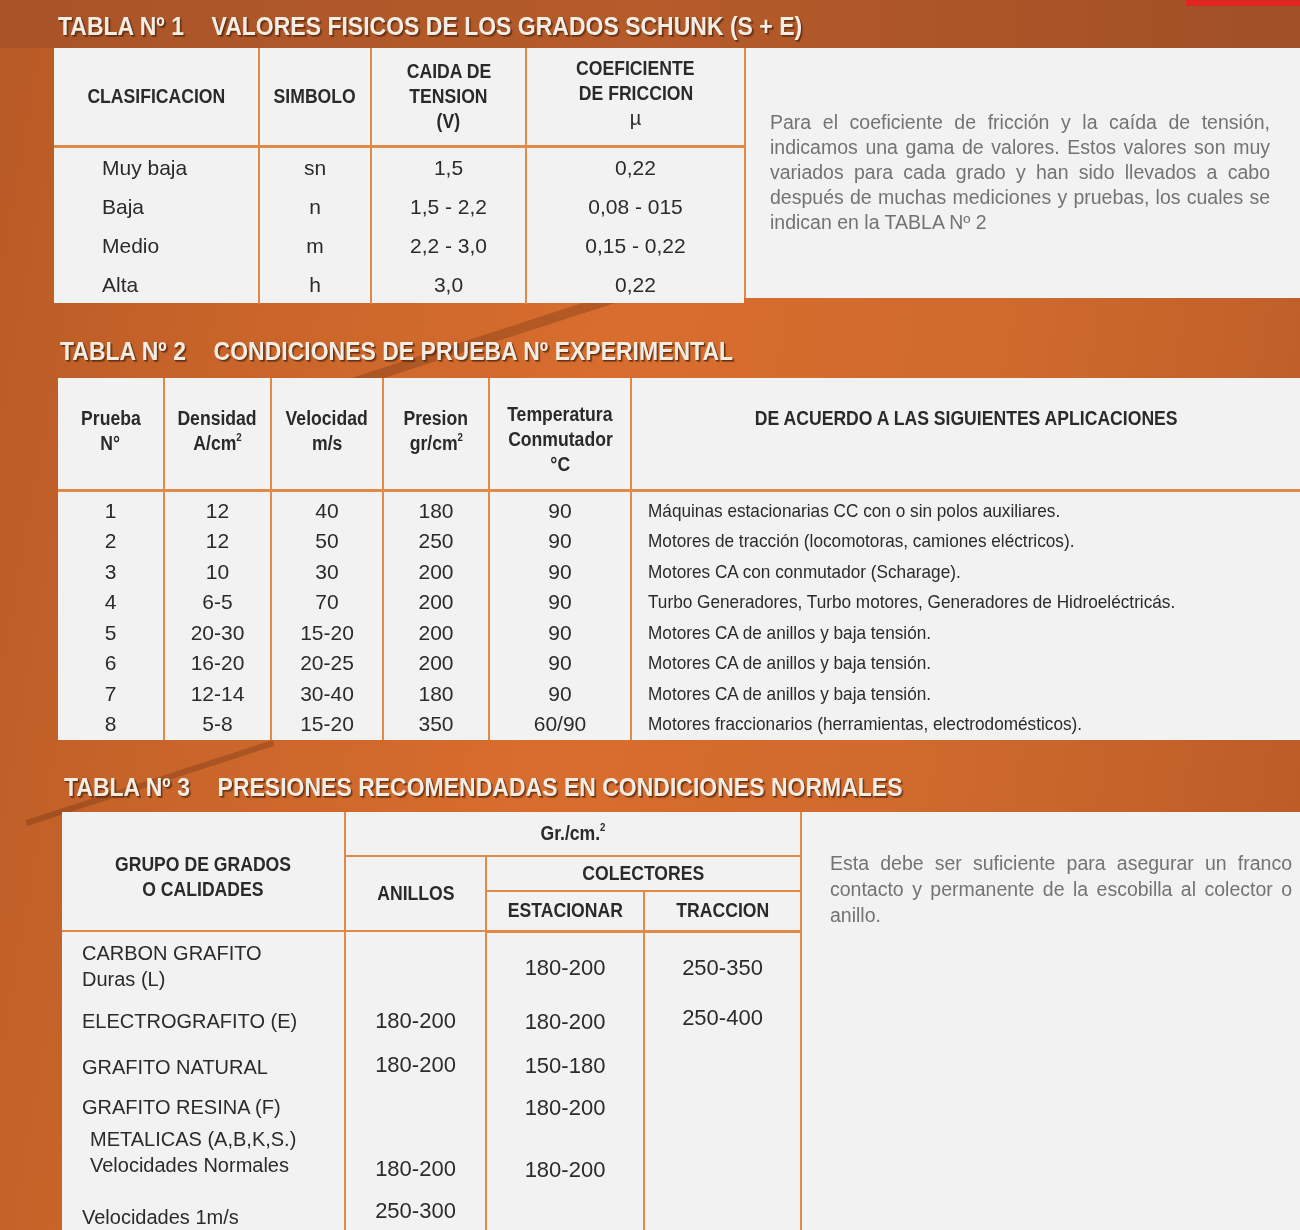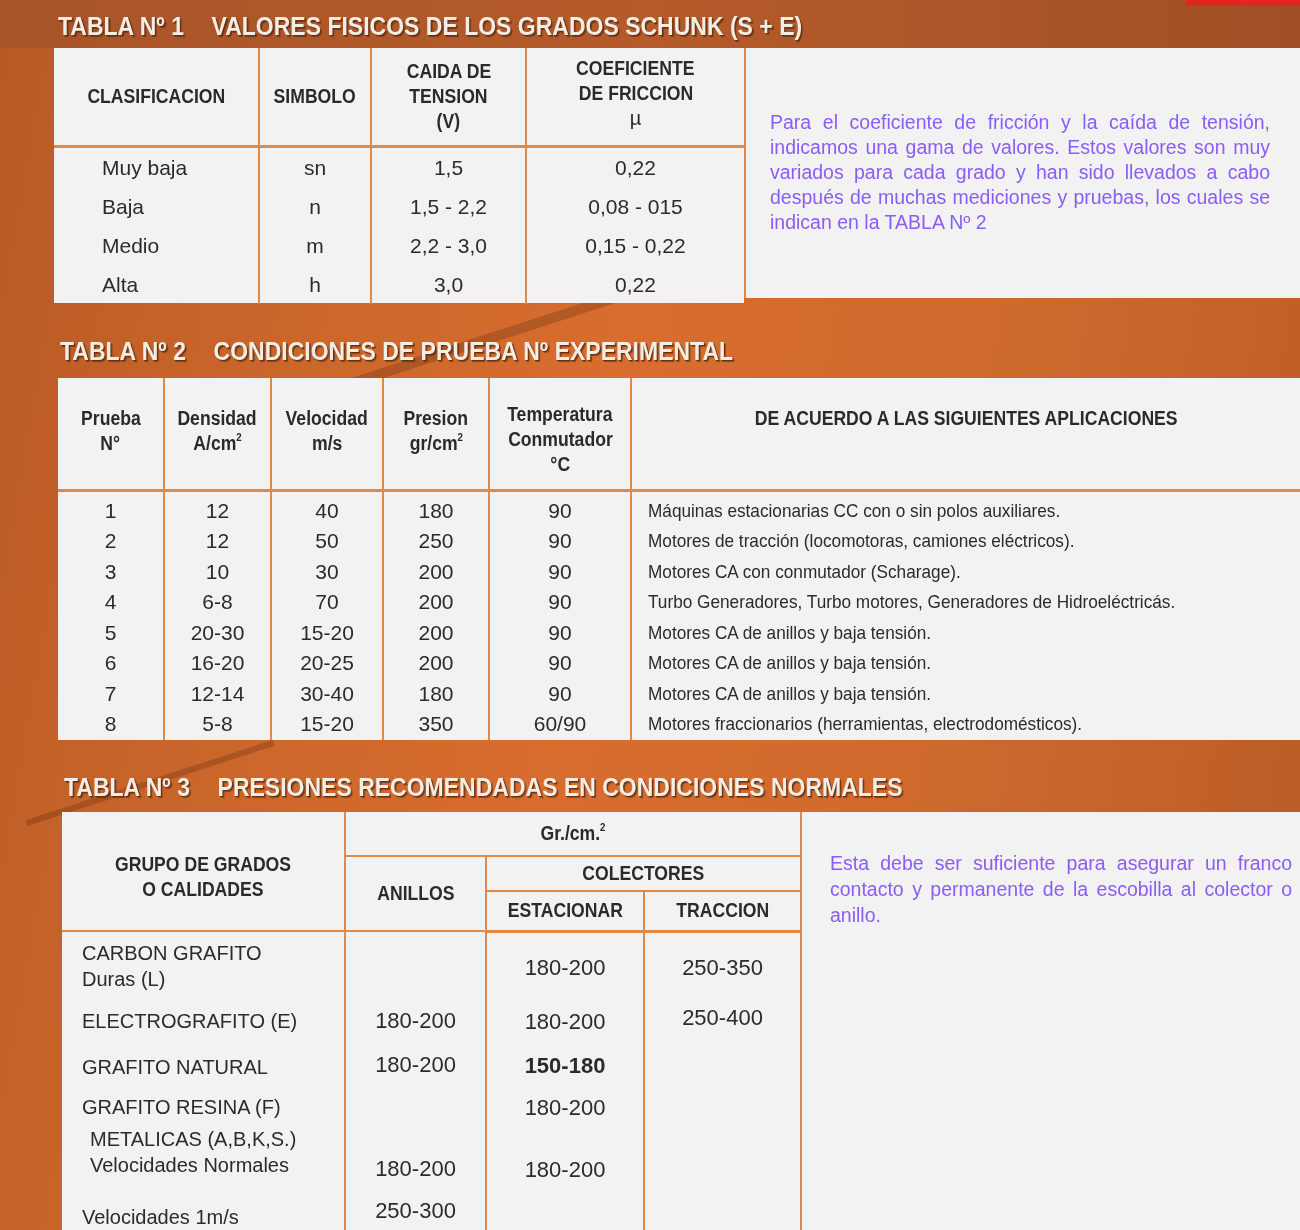--- a/index.html
+++ b/index.html
@@ -33,21 +33,21 @@
   
   #t1 { left:54px; top:48px; width:690px; height:255px; }
   #t1 td { font-size:21px; vertical-align: top; border-top:none; border-bottom:none; text-align:center; padding:0; }
   #t1 .body-cell div { height:39px; line-height:39px; }
   #t1 .body-cell.left { text-align:left; padding-left:48px; }
   #t1 .hdr-row th { height:98px; border-top:none; border-bottom:3px solid #e08a4a; }
   #t1 tr td:first-child, #t1 tr th:first-child { border-left:none; }
   #t1 tr td:last-child, #t1 tr th:last-child { border-right:none; }
 
   #t1-note { left:744px; top:48px; width:556px; height:250px; border-left:2px solid #e08a4a; }
-  .note-text { position:absolute; font-size:19.5px; line-height:25px; color:#8b5cf6; text-align:justify; }
+  .note-text { position:absolute; font-size:19.5px; line-height:25px; color:#737373; text-align:justify; }
   #t1-note .note-text { left:24px; top:62px; width:500px; }
 
   
   #t2 { left:58px; top:378px; width:1242px; height:362px; }
   #t2 .hdr-row th { height:112px; border-top:none; border-bottom:3px solid #e08a4a; }
   #t2 td { font-size:21px; text-align:center; vertical-align:top; border-top:none; border-bottom:none; padding-top:4px; }
   #t2 td div { height:30.5px; line-height:30.5px; }
   #t2 td.apps { text-align:left; padding-left:16px; font-size:18.5px;margin-left:44px; }
   #t2 td.apps div span { display:inline-block; transform:scaleX(0.93); transform-origin:left center; white-space:nowrap; }
   #t2 tr td:first-child, #t2 tr th:first-child { border-left:none; }
@@ -174,21 +174,21 @@
             <div>4</div>
         <div>5</div>
             <div>6</div>
             <div>7</div>
             <div>8</div>
       </td>
       <td>
         <div>12</div>
             <div>12</div>
             <div>10</div>
-            <div>6-8</div>
+            <div>6-5</div>
         <div>20-30</div>
             <div>16-20</div>
             <div>12-14</div>
             <div>5-8</div>
       </td>
       <td>
         <div>40</div>
             <div>50</div>
             <div>30</div>
             <div>70</div>
@@ -295,21 +295,21 @@
             </div>
       </td>
       <td class="val">
         <div class="r tall">
               <span style="top:22px;">180-200</span>
             </div>
         <div class="r">
               <span style="top:16px;">180-200</span>
             </div>
         <div class="r">
-              <span style="top:12px;font-weight:bold;">150-180</span>
+              <span style="top:12px;">150-180</span>
             </div>
         <div class="r tall2" style="height:38px;">
               <span style="top:6px;">180-200</span>
             </div>
         <div class="r tall2">
               <span style="top:30px;">180-200</span>
             </div>
         <div class="r">
               <span></span>
             </div>

